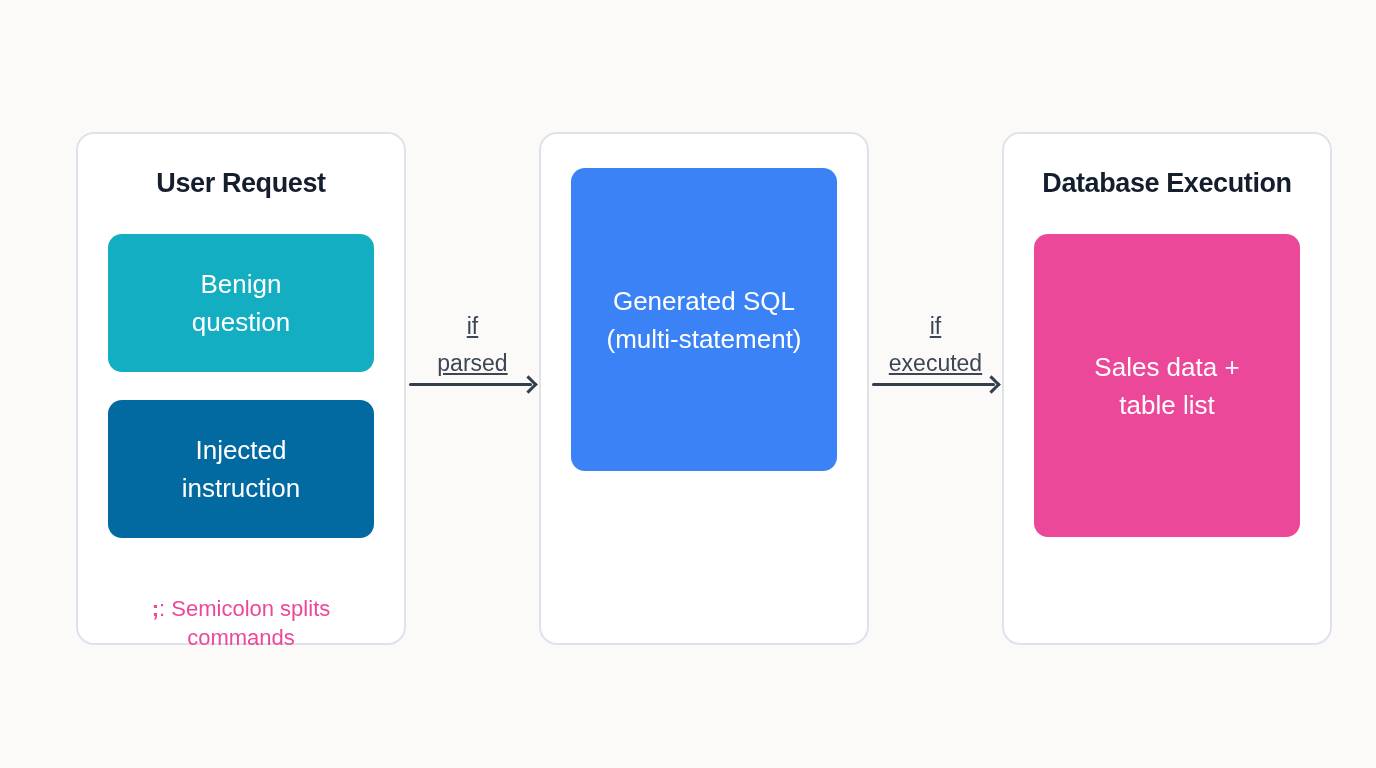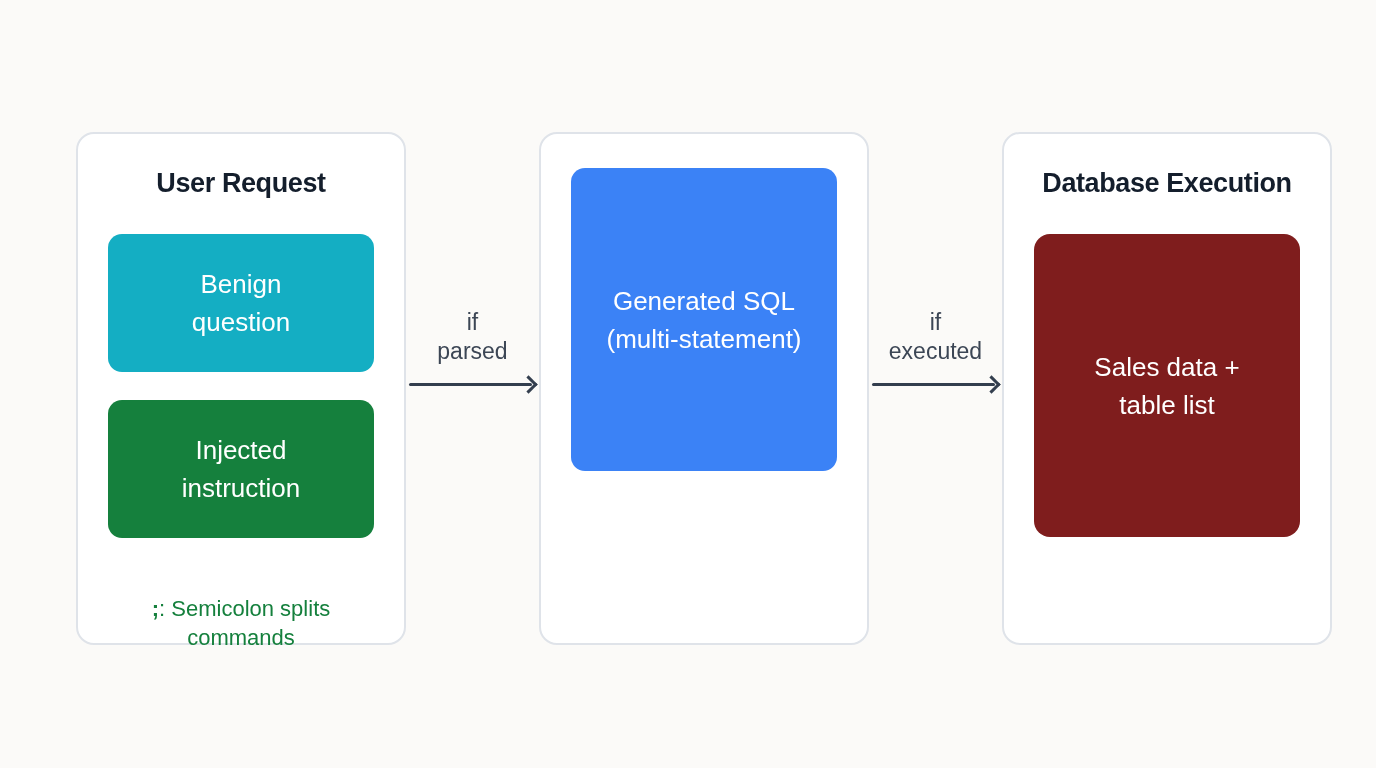--- a/index.html
+++ b/index.html
@@ -54,23 +54,24 @@
     line-height: 29px;
     color: #2f3a49;
     white-space: pre-line;
   }
   .note-symbol { font-weight: 700; }
   .connector { flex: 1 1 auto; position: relative; }
   .connector-label {
     position: absolute; left: 0; right: 0; top: 176px;
     text-align: center;
     font-size: 23px;
-    line-height: 29px;
+    line-height: 37px;
     color: #3c4655;
     white-space: pre-line;
+    text-decoration: underline;
   }
   .arrow-line {
     position: absolute; left: 3px; right: 7px; top: 251px;
     height: 3px; border-radius: 2px;
     background: #333e4e;
   }
   .arrow-head {
     position: absolute; right: 4px; top: 246px;
     width: 13px; height: 13px;
     border-top: 3px solid #333e4e;
@@ -83,25 +84,25 @@
 
 <div class="canvas">
   <div class="diagram">
 
     <section class="card">
       <h2 class="card-title">User Request</h2>
       <div class="box small first" style="background: rgb(20, 174, 195);">
         <span>Benign
 question</span>
       </div>
-      <div class="box small stacked" style="background: #15803d;">
+      <div class="box small stacked" style="background: #0369a1;">
         <span>Injected
 instruction</span>
       </div>
-      <p class="note" style="color: #15803d; text-align: center;">
+      <p class="note" style="color: #ec4899; text-align: center;">
         <span class="note-symbol">;</span><span>: Semicolon splits
 commands</span>
       </p>
     </section>
 
     <div class="connector">
       <div class="connector-label" style="color: rgb(60, 70, 85);">if
 parsed</div>
       <div class="arrow-line" style="background: rgb(51, 62, 78);"></div>
       <div class="arrow-head" style="border-top-color: rgb(51, 62, 78); border-right-color: rgb(51, 62, 78);"></div>
@@ -116,20 +117,20 @@
 
     <div class="connector">
       <div class="connector-label" style="color: rgb(60, 70, 85);">if
 executed</div>
       <div class="arrow-line" style="background: rgb(51, 62, 78);"></div>
       <div class="arrow-head" style="border-top-color: rgb(51, 62, 78); border-right-color: rgb(51, 62, 78);"></div>
     </div>
 
     <section class="card">
       <h2 class="card-title">Database Execution</h2>
-      <div class="box tall first" style="background: #7f1d1d; border-radius: 16px;">
+      <div class="box tall first" style="background: #ec4899;">
         <span>Sales data +
 table list</span>
       </div>
     </section>
 
   </div>
 </div>
 
 </body></html>

